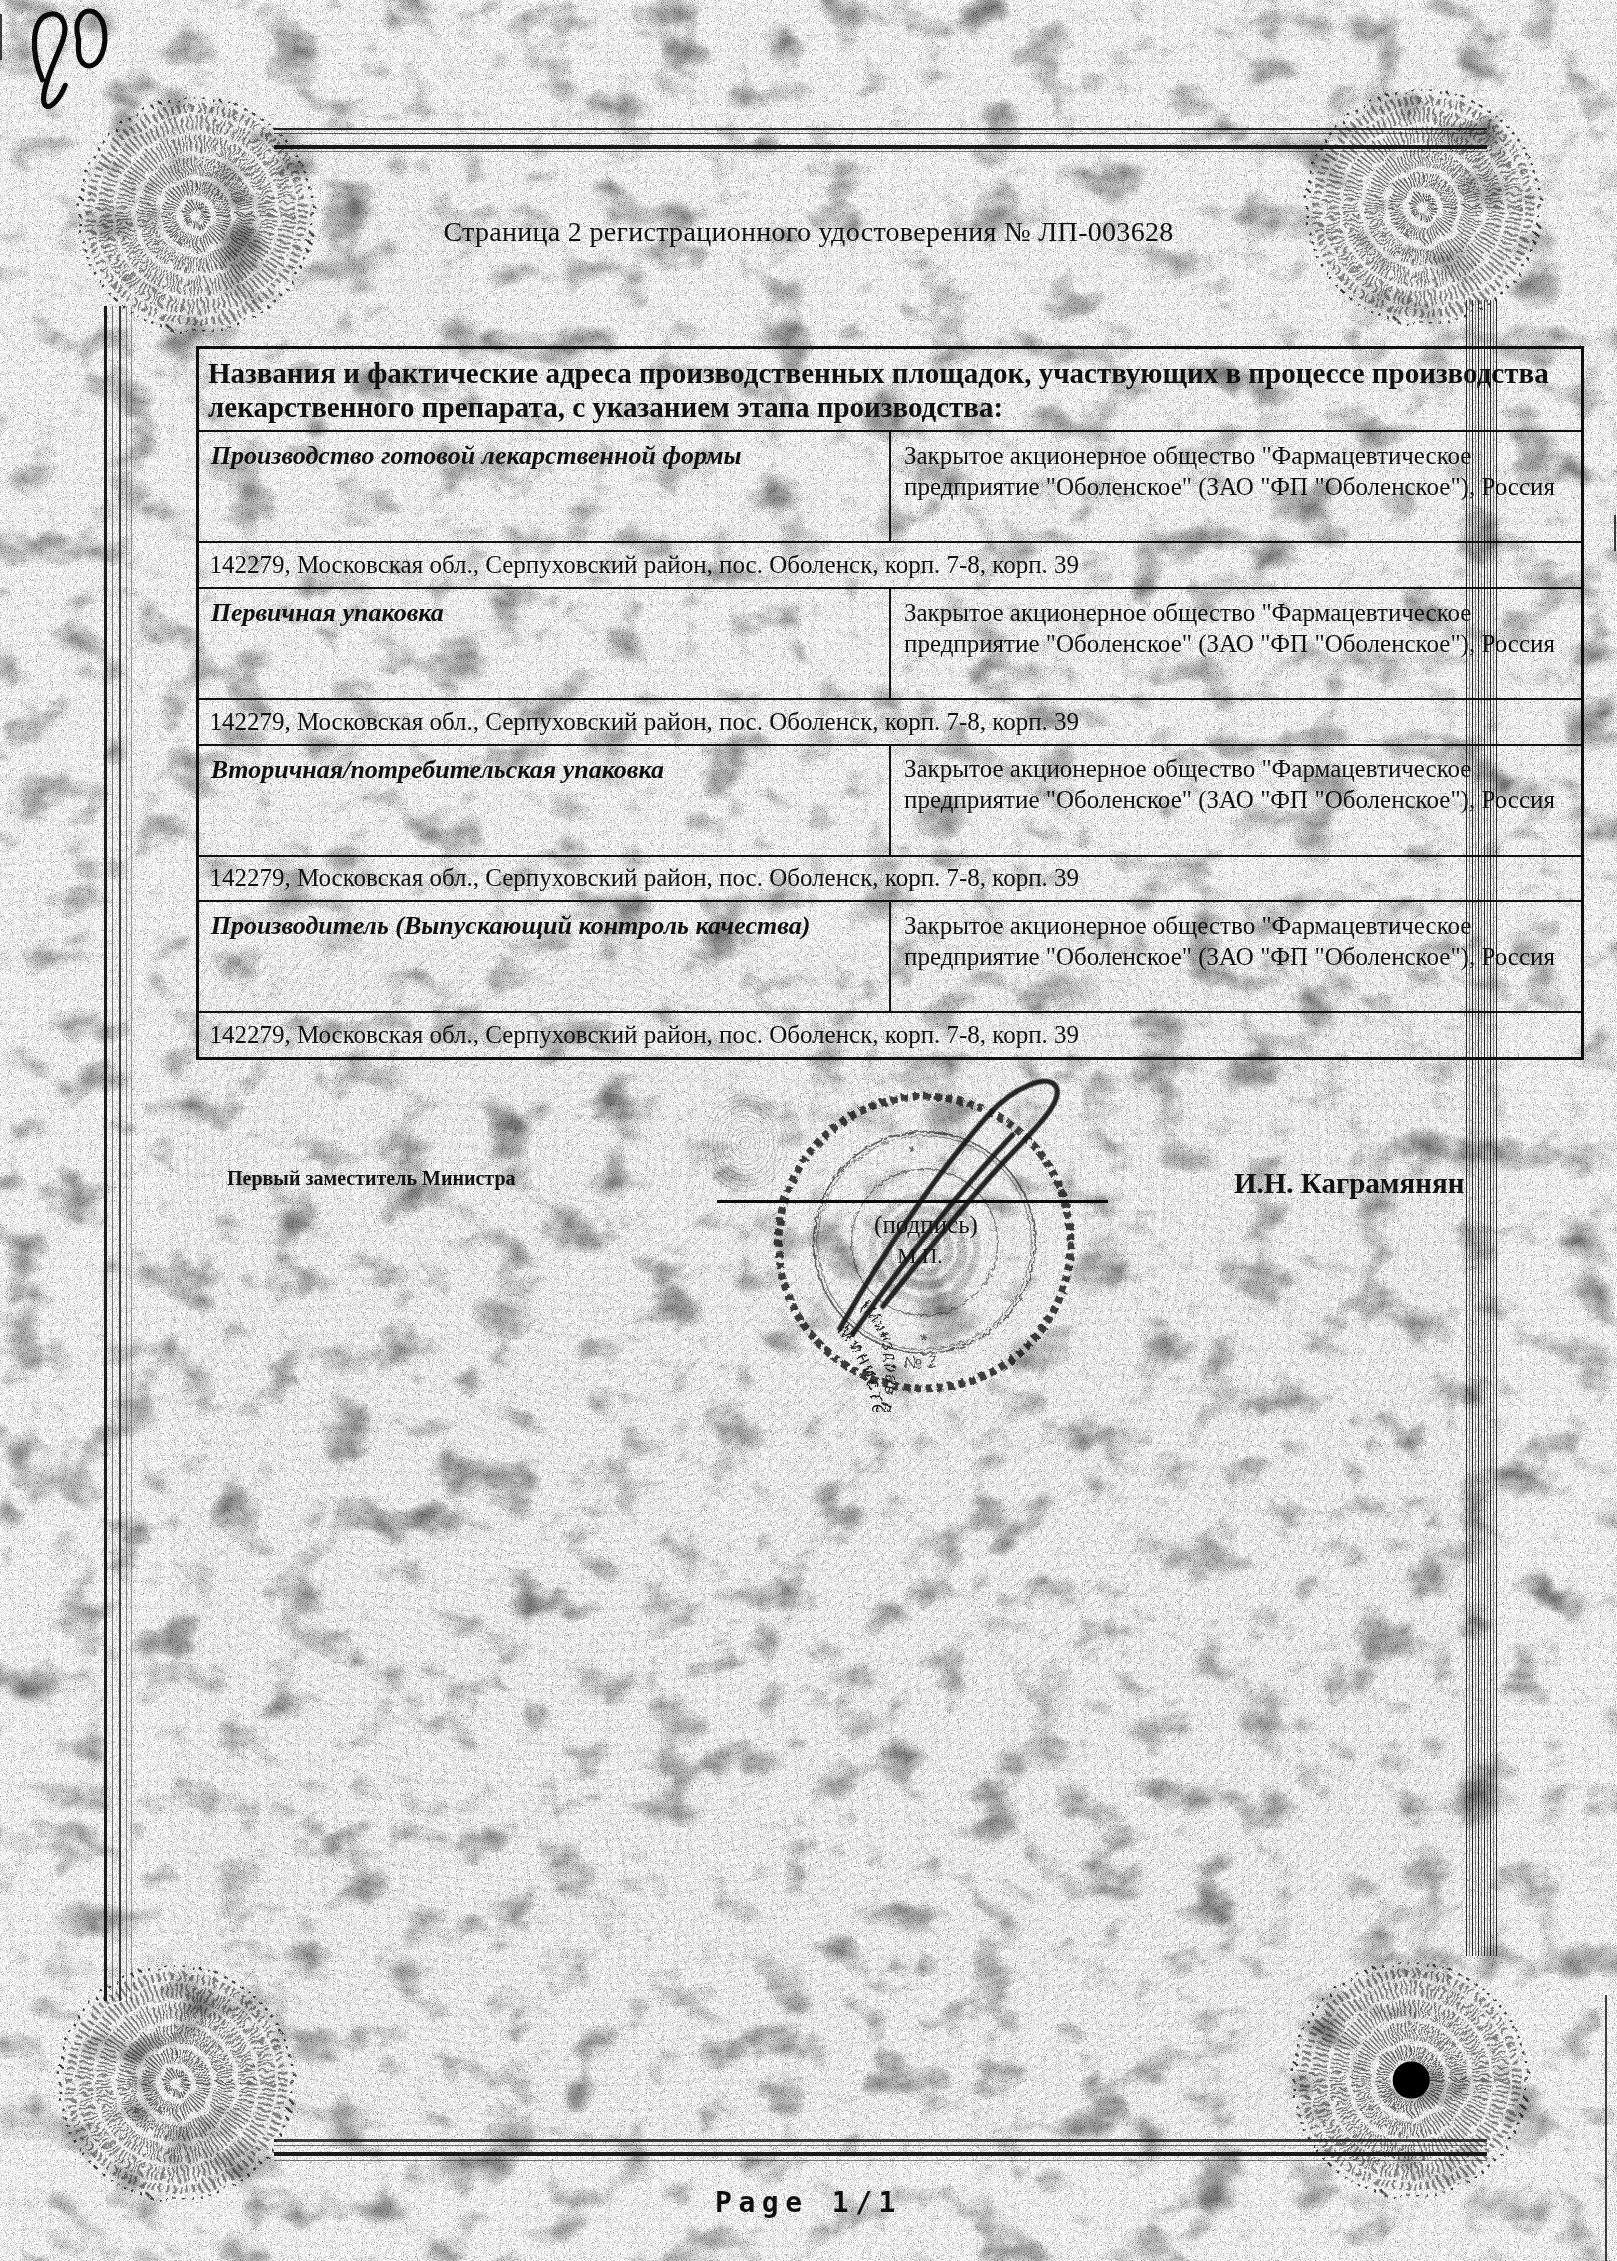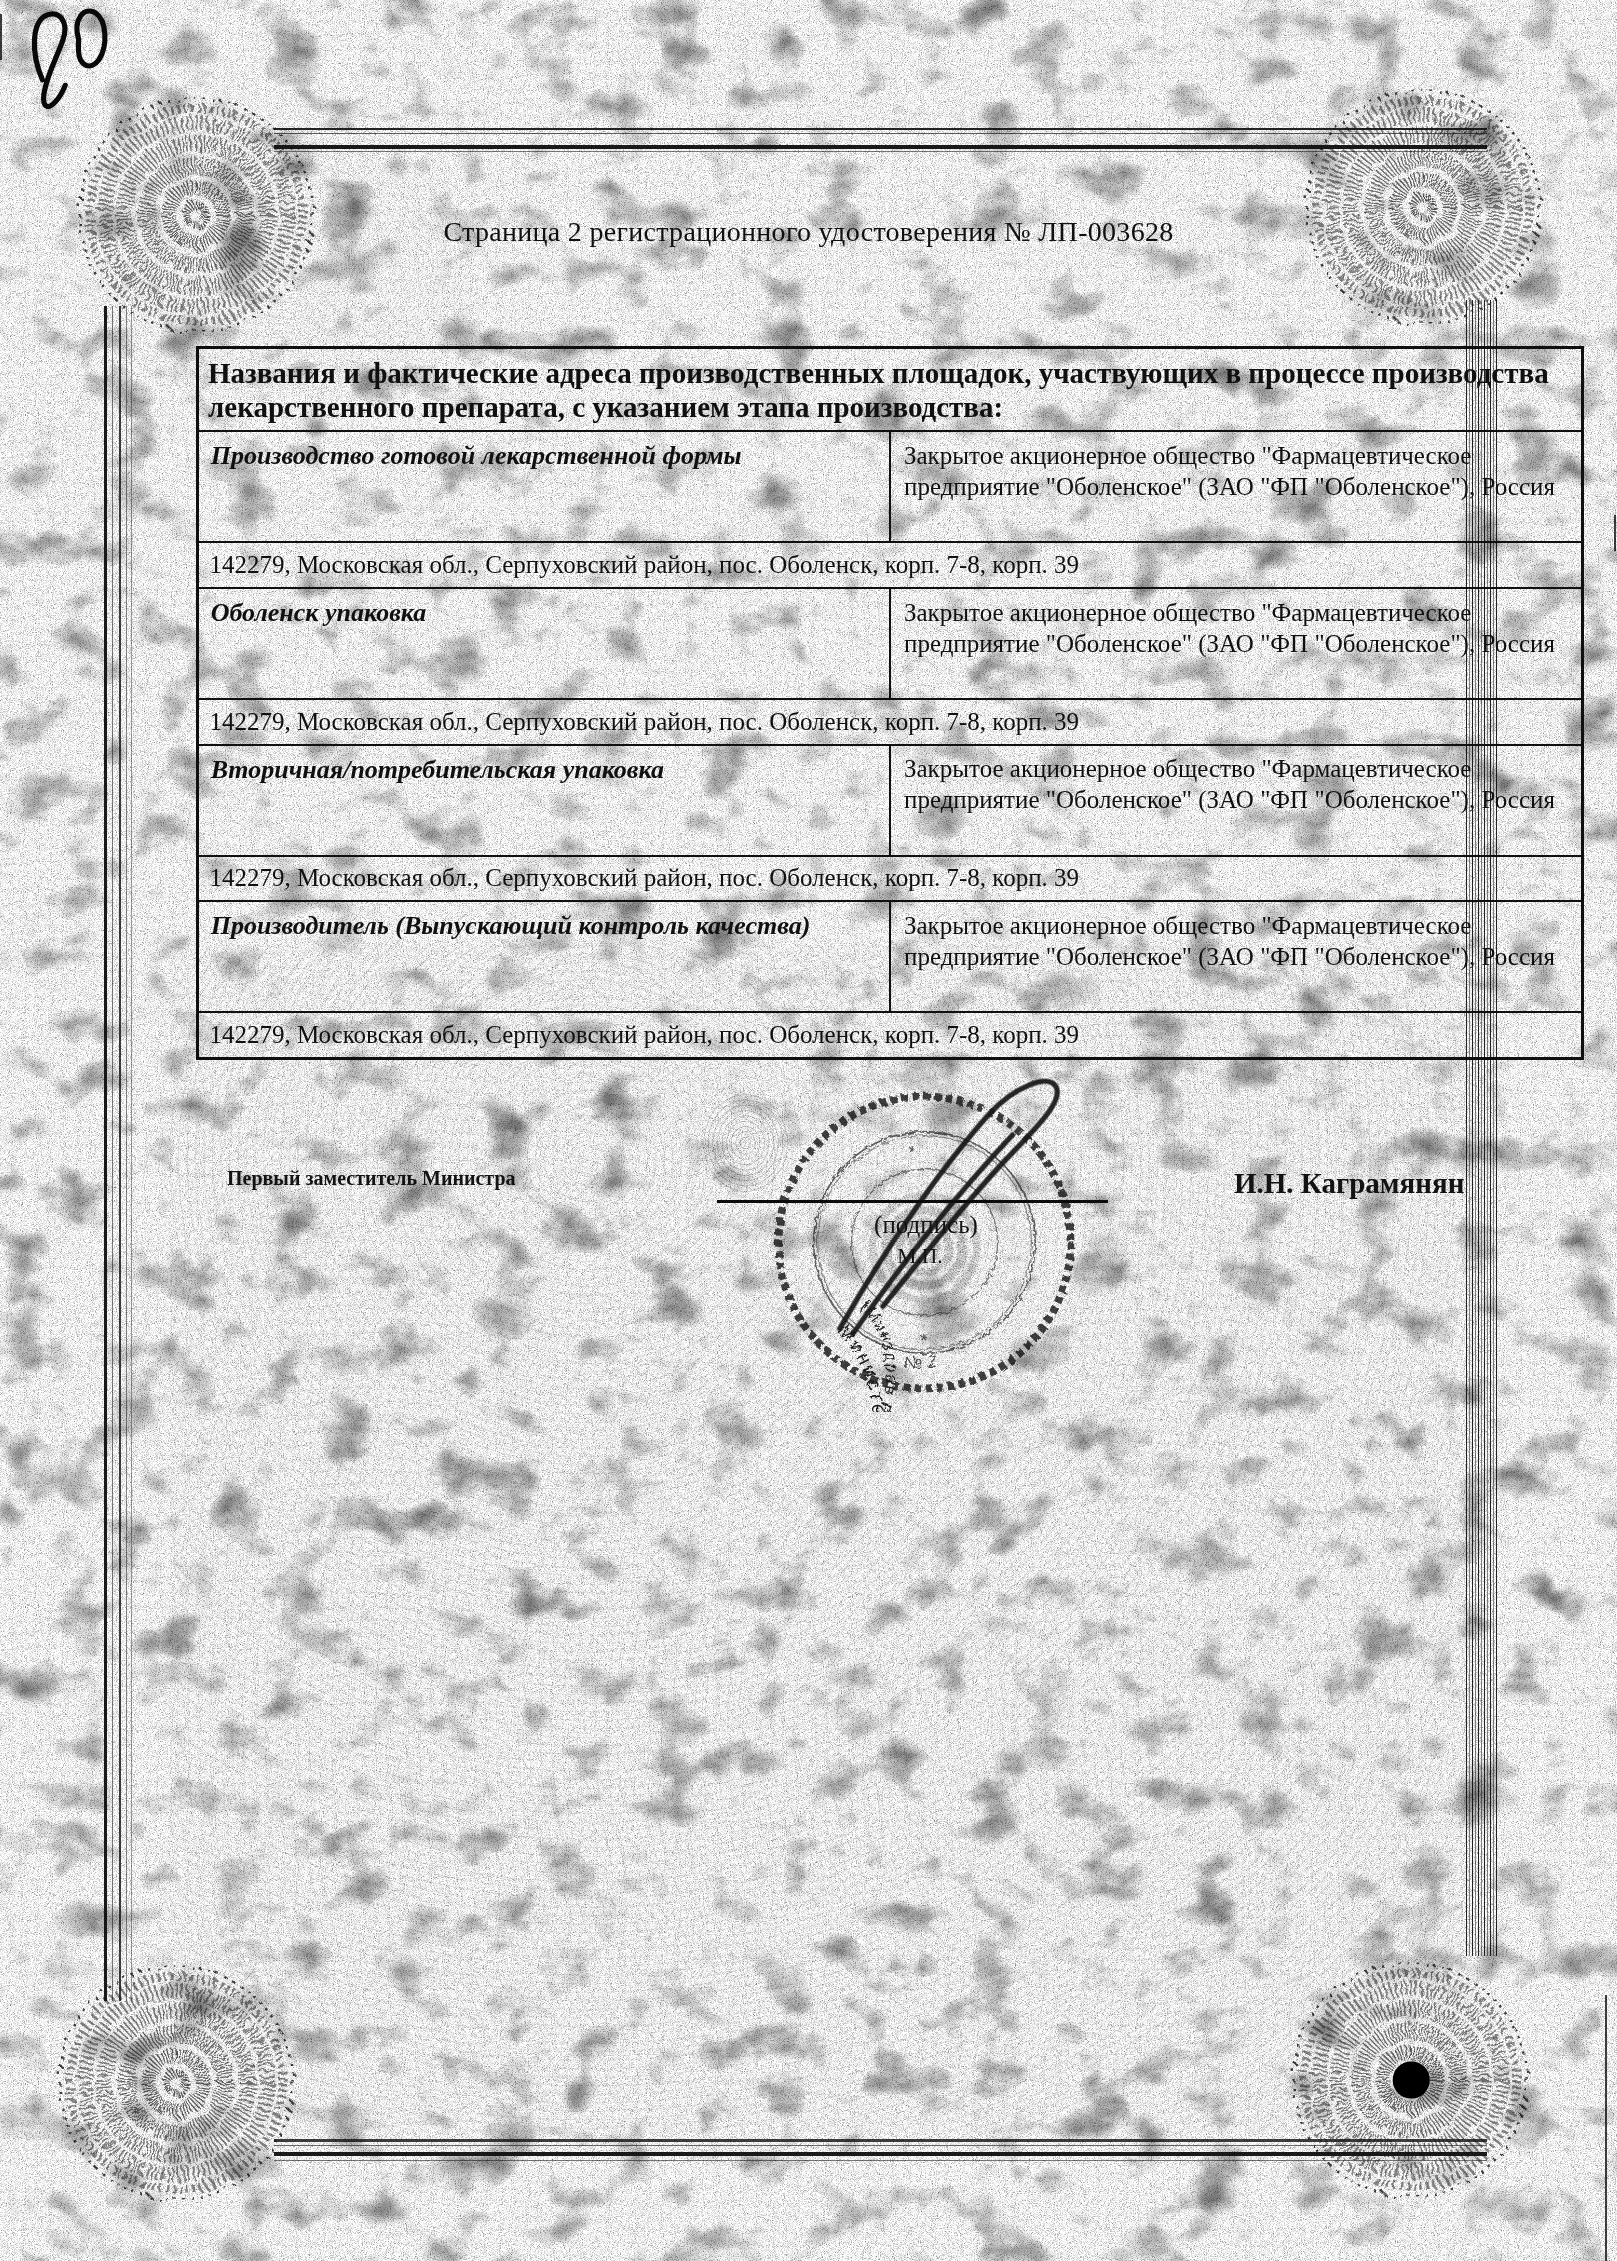--- a/index.html
+++ b/index.html
@@ -154,21 +154,21 @@
 
       <tr class="t-stage">
         <td class="c-stage">Производство готовой лекарственной формы</td>
         <td class="c-comp">Закрытое акционерное общество "Фармацевтическое предприятие "Оболенское" (ЗАО "ФП "Оболенское"), Россия</td>
       </tr>
       <tr class="t-addr">
         <td colspan="2">142279, Московская обл., Серпуховский район, пос. Оболенск, корп. 7-8, корп. 39</td>
       </tr>
 
       <tr class="t-stage">
-        <td class="c-stage">Оболенск упаковка</td>
+        <td class="c-stage">Первичная упаковка</td>
         <td class="c-comp">Закрытое акционерное общество "Фармацевтическое предприятие "Оболенское" (ЗАО "ФП "Оболенское"), Россия</td>
       </tr>
       <tr class="t-addr">
         <td colspan="2">142279, Московская обл., Серпуховский район, пос. Оболенск, корп. 7-8, корп. 39</td>
       </tr>
 
       <tr class="t-stage">
         <td class="c-stage">Вторичная/потребительская упаковка</td>
         <td class="c-comp">Закрытое акционерное общество "Фармацевтическое предприятие "Оболенское" (ЗАО "ФП "Оболенское"), Россия</td>
       </tr>
@@ -220,19 +220,20 @@
       <text class="stamp-note" x="236" y="132">*</text>
       <text class="stamp-note" x="254" y="420">*</text>
       <text class="stamp-note" x="228" y="452">№ 2</text>
     </g>
     <g fill="none" stroke="#0a0a0a" stroke-width="8" stroke-linecap="round" opacity=".95">
       <path d="M 130 392 C 205 260 290 140 360 62 C 395 24 450 -2 462 22 C 474 46 420 95 378 140 C 320 203 250 290 196 358"></path>
       <path d="M 150 400 C 230 285 320 175 395 95"></path>
     </g>
   </svg>
 
+  <div class="page-footer">Page 1/1</div>
 
   <svg class="grain" width="1617" height="2261" viewBox="0 0 2480 3468">
     <rect width="2480" height="3468" filter="url(#grain-f)"></rect>
   </svg>
 
 </div>
 
 
 </body></html>

